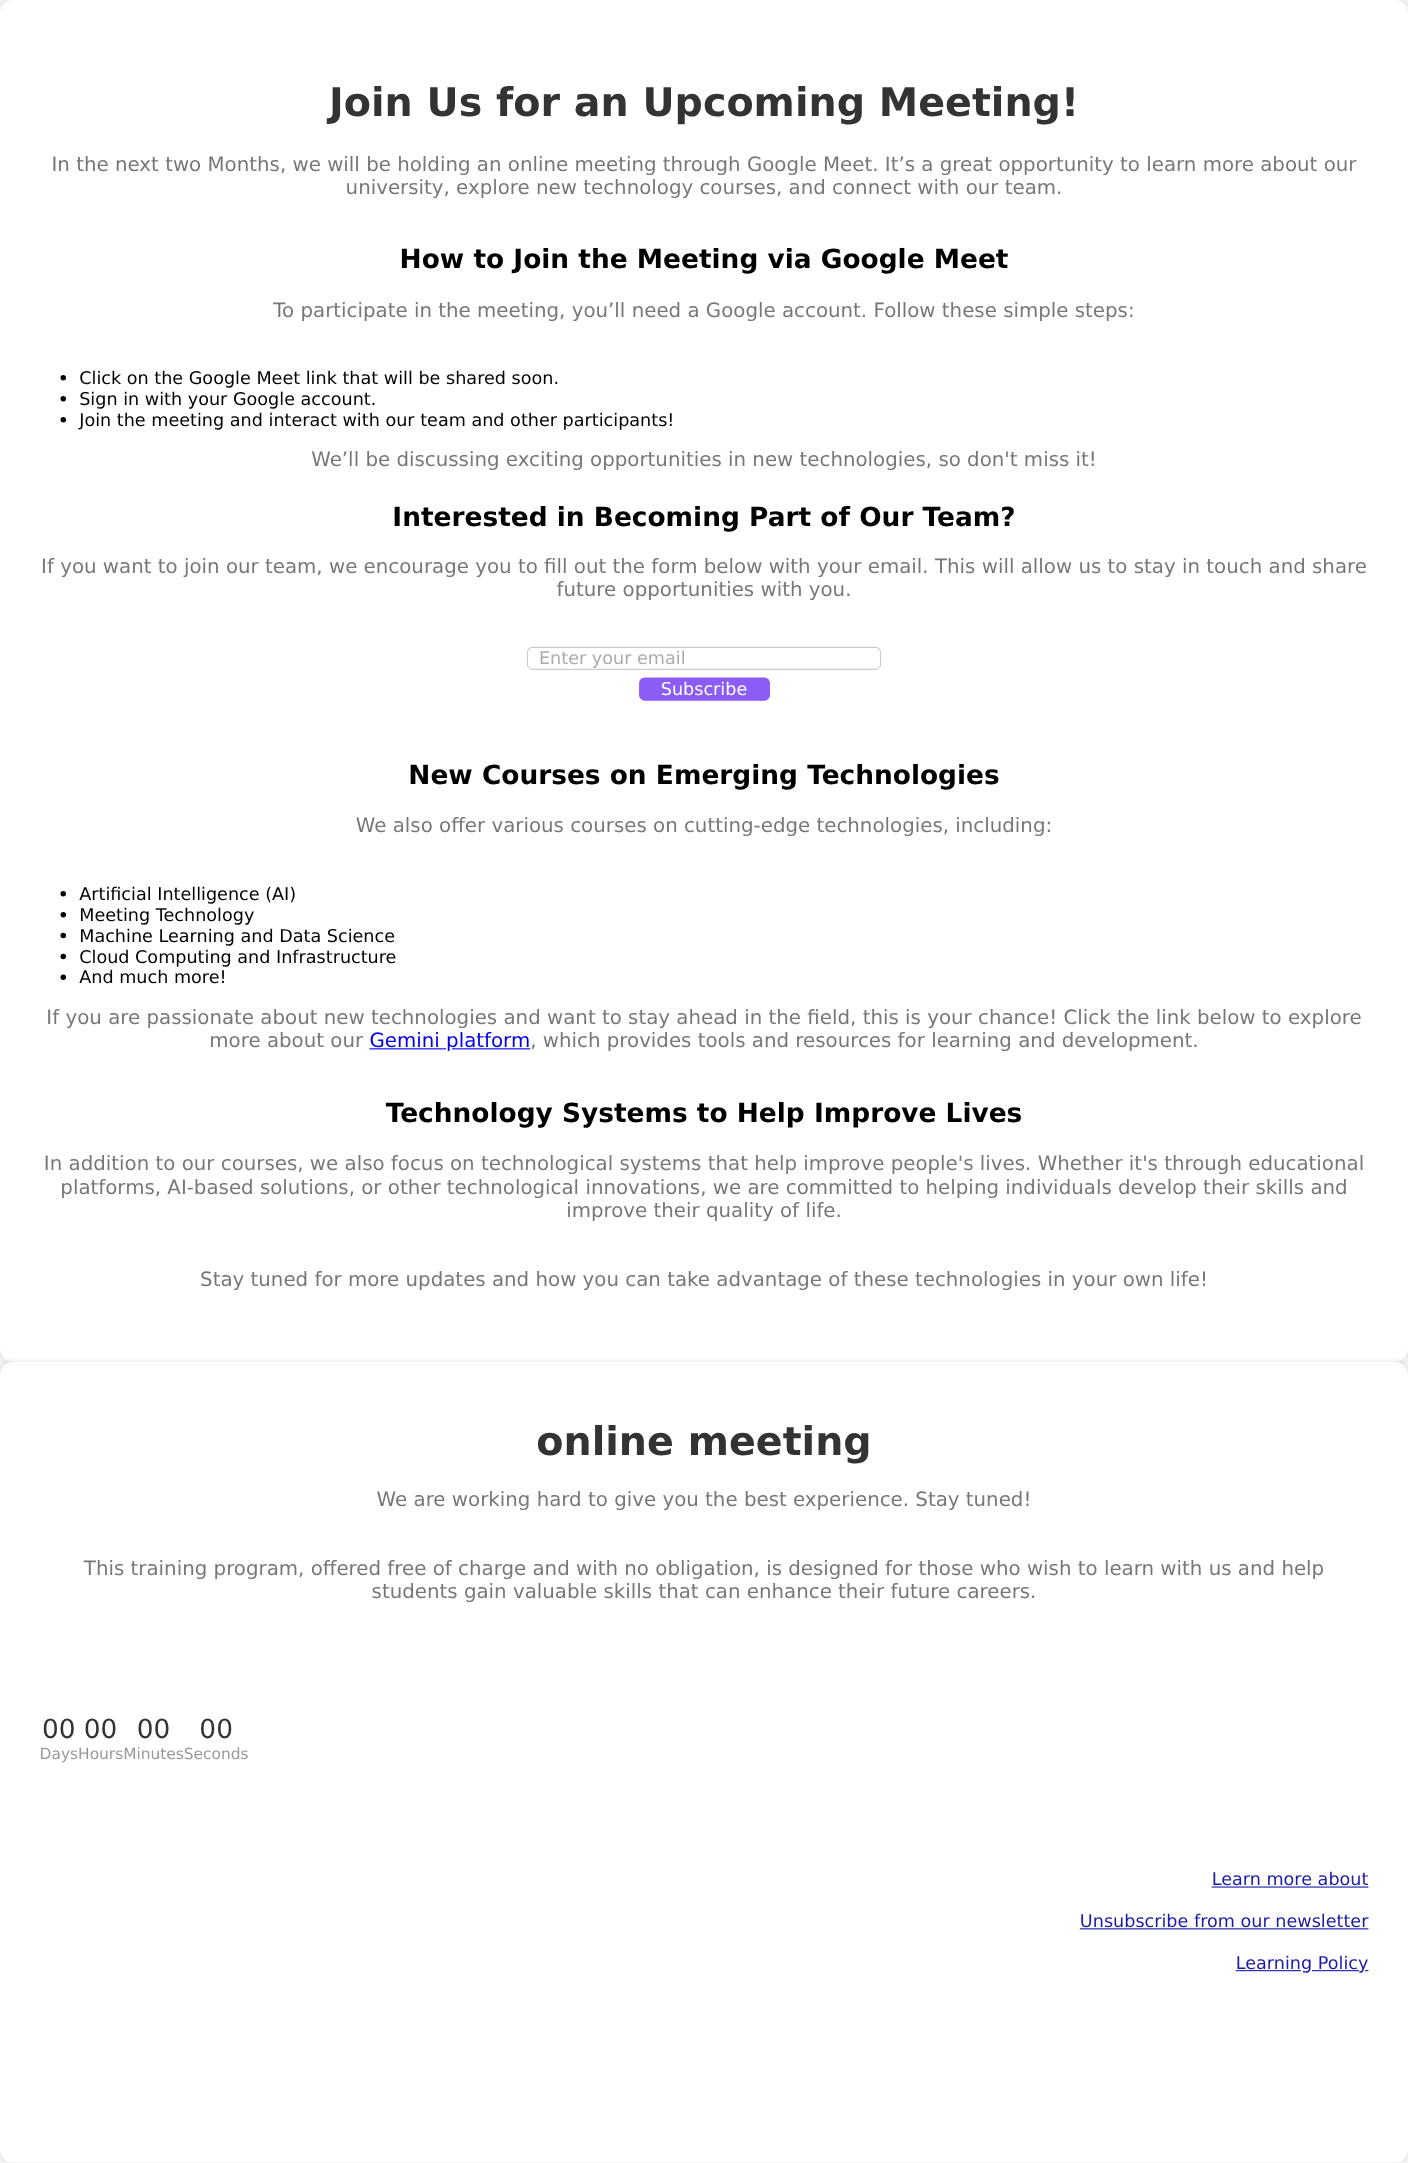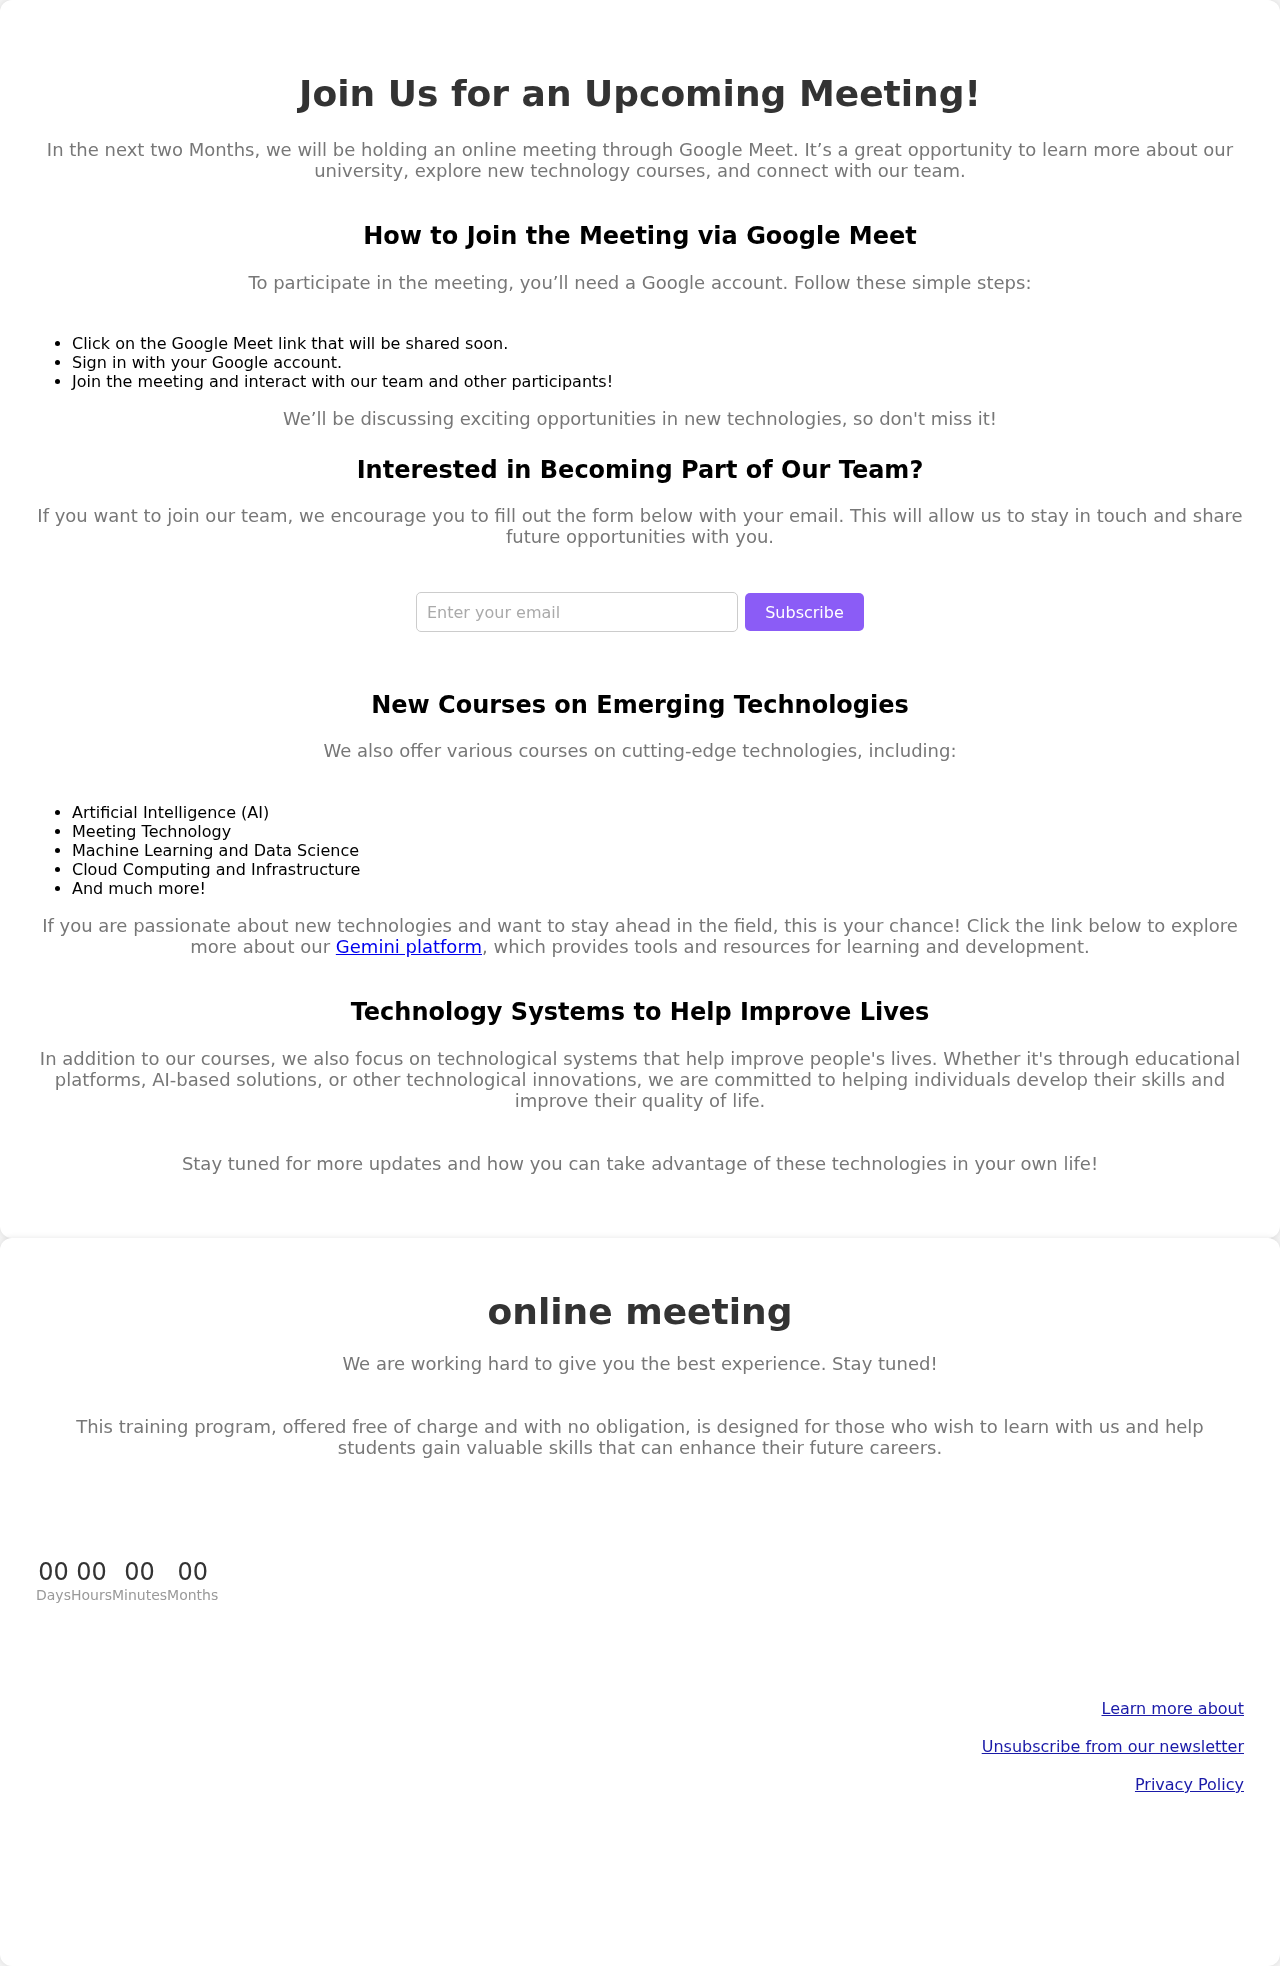--- a/index.html
+++ b/index.html
@@ -56,20 +56,21 @@
   ul.steps li { text-align: left; }
 
   a.inline-link { color: #0000ee; text-decoration: underline; }
 
   .form-row {
     display: flex;
     justify-content: center;
     align-items: center;
     gap: 7px;
     height: 40px;
+    flex-direction: column;
   }
   .email-input {
     width: 322px;
     height: 40px;
     box-sizing: border-box;
     border: 1px solid #cccccc;
     border-radius: 5px;
     padding: 0 10px;
     font-family: "DejaVu Sans", sans-serif;
     font-size: 16px;
@@ -159,22 +160,22 @@
     <div class="cd-block">
       <span class="cd-num">00</span>
       <span class="cd-label">Hours</span>
     </div>
     <div class="cd-block">
       <span class="cd-num">00</span>
       <span class="cd-label">Minutes</span>
     </div>
     <div class="cd-block">
       <span class="cd-num">00</span>
-      <span class="cd-label">Months</span>
+      <span class="cd-label">Seconds</span>
     </div>
   </div>
 
   <div class="footer-links" style="margin-top:95px">
     <a href="#">Learn more about</a>
     <a href="#">Unsubscribe from our newsletter</a>
-    <a href="#">Privacy Policy</a>
+    <a href="#">Learning Policy</a>
   </div>
 </div>
 
 </body></html>

